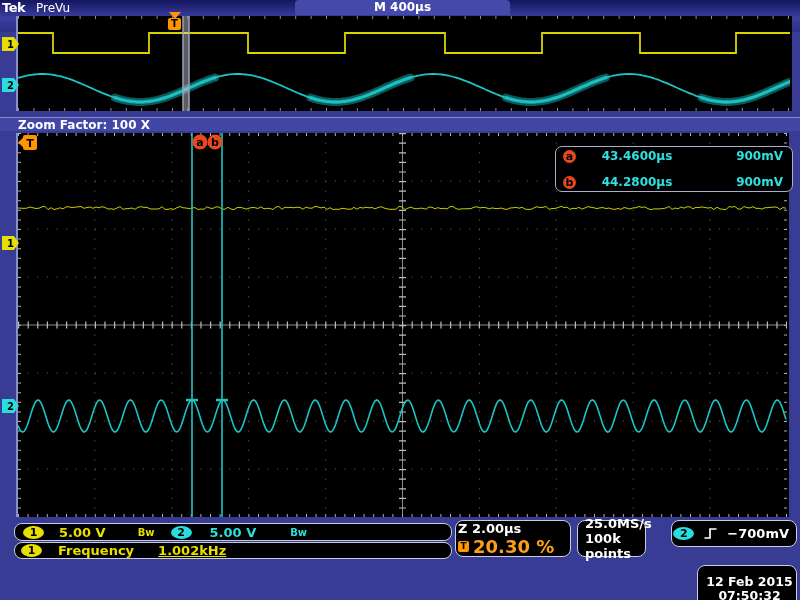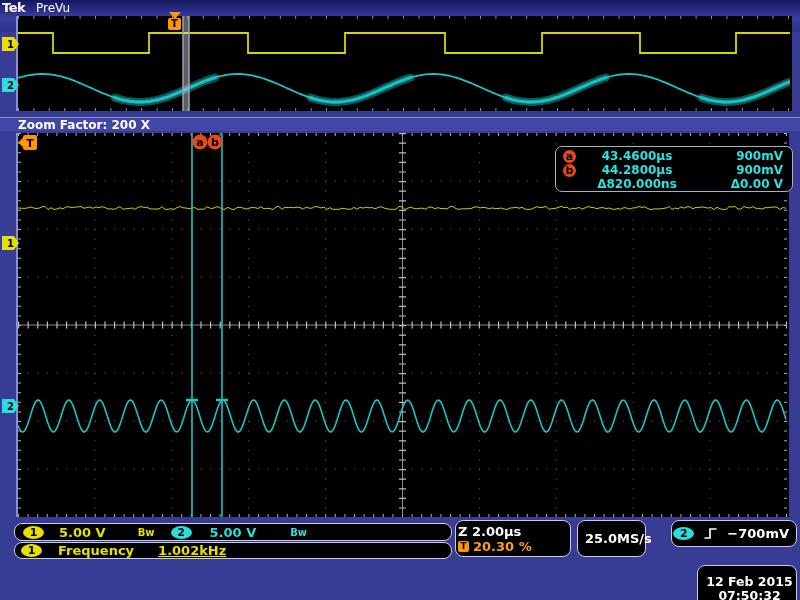--- a/index.html
+++ b/index.html
@@ -62,33 +62,34 @@
   #trigbox{left:671px;top:520px;width:126px;height:27px;justify-content:flex-end;
            padding-right:7px;gap:9px;}
   #dtbox{left:697px;top:565px;width:100px;height:48px;flex-direction:column;
          align-items:center;justify-content:center;padding-left:5px;}
 
   .ebadge{width:21px;height:13px;border-radius:50%;color:#000;font-size:11px;
           font-weight:bold;text-align:center;line-height:13px;flex:none;}
   .ytxt{color:#e6df00;font-size:13px;font-weight:bold;}
   .ctxt{color:#2adede;font-size:13px;font-weight:bold;}
   .wtxt{color:#fff;font-size:13px;font-weight:bold;}
-  .otxt{color:#ffa013;font-size:13px;font-weight:bold;}
+  .otxt{color:#ffa013;font-size:18px;font-weight:bold;}
   .bw{font-size:10px;font-weight:bold;}
   .ticon{width:11px;height:11px;background:#ff9500;border-radius:2px;color:#000;
          font-size:9px;font-weight:bold;text-align:center;line-height:11px;display:inline-block;}
   #dtbox .wtxt{font-size:12.5px;line-height:14px;}
   svg text{font-family:"DejaVu Sans","Liberation Sans",sans-serif;}
 </style>
 </head>
 <body>
 
 <div class="abs" id="topbar">
   <div class="abs" id="logo">Tek</div>
   <div class="abs" id="acq-status">PreVu</div>
+  <div class="abs" id="tb-tab">M 400µs</div>
 </div>
 
 <div class="abs screen" id="overview">
   <svg id="ov-svg" width="772" height="95">
       <line x1="0" y1="1.5" x2="772" y2="1.5" stroke="#8d8d8d" stroke-width="3" stroke-dasharray="1 14.4"></line>
       <line x1="0" y1="93.5" x2="772" y2="93.5" stroke="#8d8d8d" stroke-width="3" stroke-dasharray="1 14.4"></line>
       <path d="M0,17 H35 V37 H131 V17 H230 V37 H327 V17 H427 V37 H524 V17 H622 V37 H718 V17 H772" stroke="#d8d400" stroke-width="1.8" fill="none"></path>
       <path d="M97,81.7 L99,82.3 L101,82.9 L103,83.5 L105,84.0 L107,84.4 L109,84.8 L111,85.1 L113,85.4 L115,85.6 L117,85.8 L119,85.9 L121,86.0 L123,86.0 L125,85.9 L127,85.8 L129,85.6 L131,85.4 L133,85.1 L135,84.8 L137,84.4 L139,84.0 L141,83.5 L143,82.9 L145,82.3 L147,81.7 L149,81.1 L151,80.3 L153,79.6 L155,78.8 L157,78.0 L159,77.2 L161,76.4 L163,75.5 L165,74.6 L167,73.7 L169,72.8 L171,71.9 L173,71.0 L175,70.1 L177,69.3 L179,68.4 L181,67.5 L183,66.7 L185,65.9 L187,65.1 L189,64.3 L191,63.6 L193,62.9 L195,62.2 L197,61.6" stroke="#1cc4c4" stroke-width="8" fill="none" opacity="0.45" stroke-linecap="round"></path>
       <path d="M97,81.7 L99,82.3 L101,82.9 L103,83.5 L105,84.0 L107,84.4 L109,84.8 L111,85.1 L113,85.4 L115,85.6 L117,85.8 L119,85.9 L121,86.0 L123,86.0 L125,85.9 L127,85.8 L129,85.6 L131,85.4 L133,85.1 L135,84.8 L137,84.4 L139,84.0 L141,83.5 L143,82.9 L145,82.3 L147,81.7 L149,81.1 L151,80.3 L153,79.6 L155,78.8 L157,78.0 L159,77.2 L161,76.4 L163,75.5 L165,74.6 L167,73.7 L169,72.8 L171,71.9 L173,71.0 L175,70.1 L177,69.3 L179,68.4 L181,67.5 L183,66.7 L185,65.9 L187,65.1 L189,64.3 L191,63.6 L193,62.9 L195,62.2 L197,61.6" stroke="#1cc4c4" stroke-width="3.5" fill="none" opacity="0.8" stroke-linecap="round"></path>
       <path d="M292.5,81.7 L294.5,82.3 L296.5,82.9 L298.5,83.5 L300.5,84.0 L302.5,84.4 L304.5,84.8 L306.5,85.1 L308.5,85.4 L310.5,85.6 L312.5,85.8 L314.5,85.9 L316.5,86.0 L318.5,86.0 L320.5,85.9 L322.5,85.8 L324.5,85.6 L326.5,85.4 L328.5,85.1 L330.5,84.8 L332.5,84.4 L334.5,84.0 L336.5,83.5 L338.5,82.9 L340.5,82.3 L342.5,81.7 L344.5,81.1 L346.5,80.3 L348.5,79.6 L350.5,78.8 L352.5,78.0 L354.5,77.2 L356.5,76.4 L358.5,75.5 L360.5,74.6 L362.5,73.7 L364.5,72.8 L366.5,71.9 L368.5,71.0 L370.5,70.1 L372.5,69.3 L374.5,68.4 L376.5,67.5 L378.5,66.7 L380.5,65.9 L382.5,65.1 L384.5,64.3 L386.5,63.6 L388.5,62.9 L390.5,62.2 L392.5,61.6" stroke="#1cc4c4" stroke-width="8" fill="none" opacity="0.45" stroke-linecap="round"></path>
@@ -101,21 +102,21 @@
       <rect x="165" y="0" width="6" height="95" fill="rgba(205,205,215,0.45)"></rect>
       <line x1="165" y1="0" x2="165" y2="95" stroke="#9aa0b8" stroke-width="1.5"></line>
       <line x1="171" y1="0" x2="171" y2="95" stroke="#9aa0b8" stroke-width="1.5"></line>
     </svg>
 </div>
 <div class="abs" id="ov-trig-tri"></div>
 <div class="abs" id="ov-trig-box">T</div>
 <div class="abs chbadge ch1" style="left:2px;top:37px;">1</div>
 <div class="abs chbadge ch2" style="left:2px;top:78px;">2</div>
 
-<div class="abs" id="zoombar">Zoom Factor: 200 X</div>
+<div class="abs" id="zoombar">Zoom Factor: 100 X</div>
 
 <div class="abs screen" id="mainview">
   <svg id="main-svg" width="769" height="384">
       <line x1="76.9" y1="0" x2="76.9" y2="384" stroke="#5c5c5c" stroke-width="1" stroke-dasharray="1.2 8.4"></line>
       <line x1="153.8" y1="0" x2="153.8" y2="384" stroke="#5c5c5c" stroke-width="1" stroke-dasharray="1.2 8.4"></line>
       <line x1="230.70000000000002" y1="0" x2="230.70000000000002" y2="384" stroke="#5c5c5c" stroke-width="1" stroke-dasharray="1.2 8.4"></line>
       <line x1="307.6" y1="0" x2="307.6" y2="384" stroke="#5c5c5c" stroke-width="1" stroke-dasharray="1.2 8.4"></line>
       <line x1="461.40000000000003" y1="0" x2="461.40000000000003" y2="384" stroke="#5c5c5c" stroke-width="1" stroke-dasharray="1.2 8.4"></line>
       <line x1="538.3000000000001" y1="0" x2="538.3000000000001" y2="384" stroke="#5c5c5c" stroke-width="1" stroke-dasharray="1.2 8.4"></line>
       <line x1="615.2" y1="0" x2="615.2" y2="384" stroke="#5c5c5c" stroke-width="1" stroke-dasharray="1.2 8.4"></line>
@@ -160,25 +161,20 @@
   <div class="ro-row">
     <div class="ro-badge">a</div>
     <div class="ro-time">43.4600µs</div>
     <div class="ro-volt">900mV</div>
   </div>
   <div class="ro-row">
     <div class="ro-badge">b</div>
     <div class="ro-time">44.2800µs</div>
     <div class="ro-volt">900mV</div>
   </div>
-  <div class="ro-row">
-    <div class="ro-badge blank"></div>
-    <div class="ro-time">Δ820.000ns</div>
-    <div class="ro-volt">Δ0.00 V</div>
-  </div>
 </div>
 
 <div class="abs bbox" id="chbox">
   <div class="ebadge ch1" style="margin-left:8px;">1</div>
   <div class="ytxt" style="margin-left:15px;">5.00 V</div>
   <div class="ytxt bw" style="margin-left:32px;">Bw</div>
   <div class="ebadge ch2" style="margin-left:16px;">2</div>
   <div class="ctxt" style="margin-left:18px;">5.00 V</div>
   <div class="ctxt bw" style="margin-left:34px;">Bw</div>
 </div>
@@ -192,20 +188,21 @@
 <div class="abs bbox" id="zbox">
   <div class="wtxt">Z 2.00µs</div>
   <div style="display:flex;align-items:center;gap:4px;">
     <span class="ticon">T</span>
     <span class="otxt">20.30 %</span>
   </div>
 </div>
 
 <div class="abs bbox" id="ratebox">
   <div class="wtxt">25.0MS/s</div>
+  <div class="wtxt">100k points</div>
 </div>
 
 <div class="abs bbox" id="trigbox">
   <div class="ebadge ch2">2</div>
   <svg width="15" height="13">
     <path d="M1.5,11 H7 V2 H13.5" stroke="#ffffff" stroke-width="1.7" fill="none"></path>
   </svg>
   <div class="wtxt">−700mV</div>
 </div>
 

